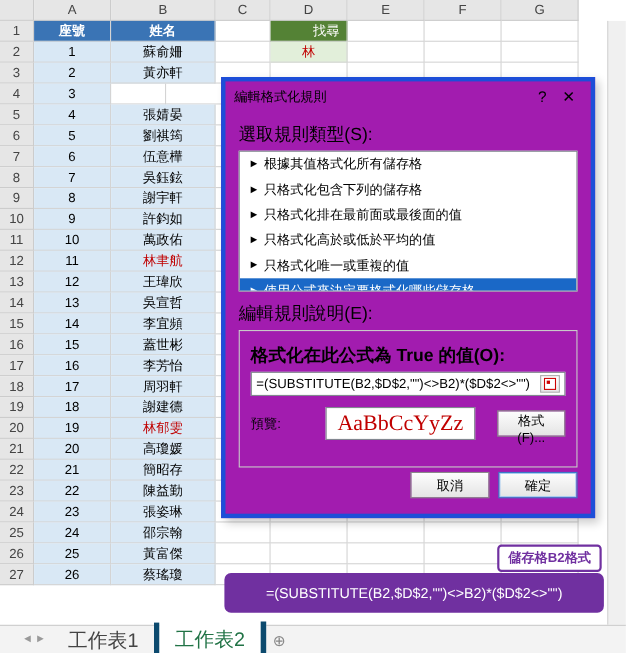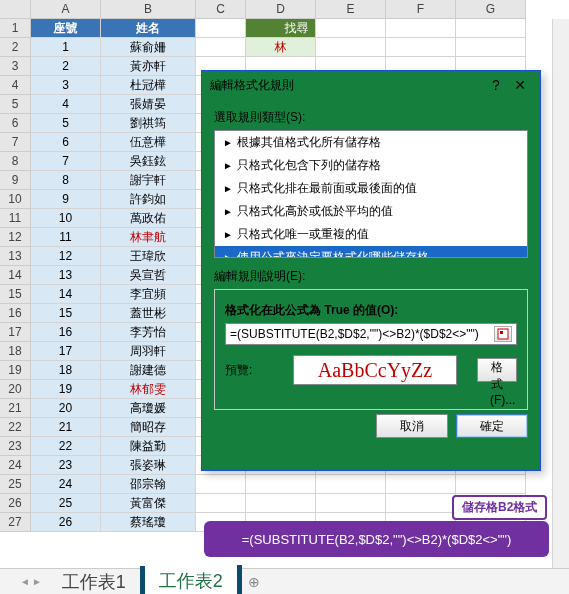--- a/index.html
+++ b/index.html
@@ -18,41 +18,41 @@
 .rh { width: 31px; background: #e6e6e6; border-right: 1px solid #ccc; border-bottom: 1px solid #ccc; text-align: center; line-height: 18px; color: #444; font-size: 12px; }
 .cell { border-right: 1px solid #d4d4d4; border-bottom: 1px solid #d4d4d4; line-height: 18px; padding: 0 4px; text-align: center; }
 .hdr-cell { background: #3a74b5; color: #fff; font-weight: bold; }
 .data-a { background: #d9e8f5; }
 .data-b { background: #d9e8f5; }
 .red { color: #c00000; }
 .find-label { background: #548235; color: #ffffff; padding-left: 36px; }
 .find-val { background: #e2efda; color: #c00000; }
 
 
-.dialog { position: absolute; left: 201px; top: 70px; width: 340px; height: 401px; background: #15803d; border: 1px solid #1d4ed8; box-shadow: 4px 4px 8px rgba(0,0,0,0.2); }
+.dialog { position: absolute; left: 201px; top: 70px; width: 340px; height: 401px; background: #a21caf; border: 4px solid #1d4ed8; box-shadow: 4px 4px 8px rgba(0,0,0,0.2); }
 .dlg-title { height: 28px; display: flex; align-items: center; padding: 0 8px; font-size: 12px; }
 .dlg-title .t { flex: 1; }
 .dlg-help, .dlg-close { width: 24px; text-align: center; font-size: 14px; cursor: pointer; }
 .dlg-body { padding: 6px 12px 10px; }
-.section-label { font-size: 12px; margin: 4px 0; }
+.section-label { font-size: 16px; margin: 4px 0; }
 .rule-list { background: #fff; border: 1px solid #828790; height: 128px; overflow: hidden; }
 .rule-item { padding: 3px 8px; font-size: 12px; display: flex; align-items: center; gap: 4px; }
 .rule-item.sel { background: #1a68c7; color: #fff; }
 .arrow { font-size: 10px; }
 .formula-box { background: #fff; border: 1px solid #828790; padding: 2px 4px; font-size: 12px; height: 22px; display: flex; align-items: center; margin: 4px 0 10px; }
 .formula-box .txt { flex: 1; }
 .formula-box .ref-btn { width: 18px; height: 16px; border: 1px solid #aaa; background: linear-gradient(#fff,#e8e8e8); display:flex; align-items:center; justify-content:center; }
 .ref-btn svg { width:12px; height:12px; }
 .preview-row { display: flex; align-items: center; gap: 20px; margin: 6px 0 14px; }
 .preview-label { font-size: 12px; width: 48px; }
 .preview-box { flex: 1; height: 30px; background: #fff; border: 1px solid #828790; display: flex; align-items: center; justify-content: center; font-family: "Times New Roman", serif; font-size: 20px; color: #c00000; }
 .btn { height: 24px; padding: 0 12px; background: linear-gradient(#fdfdfd,#e4e4e4); border: 1px solid #8a8a8a; font-size: 12px; cursor: pointer; }
 .btn-row { display: flex; justify-content: flex-end; gap: 8px; margin-top: 4px; }
 .btn.primary { border: 1px solid #3b7bc8; box-shadow: inset 0 0 0 1px #a8ccef; }
-.fmt-btn { width: 40px; }
+.fmt-btn { width: 62px; }
 
 
 .callout-label { position: absolute; left: 452px; top: 495px; background: #fff; border: 2px solid #7030a0; border-radius: 4px; padding: 2px 8px; color: #7030a0; font-size: 12px; font-weight: bold; z-index: 5; }
 .callout-formula { position: absolute; left: 204px; top: 521px; width: 345px; height: 36px; background: #7030a0; border-radius: 6px; color: #fff; display: flex; align-items: center; justify-content: center; font-size: 13px; padding: 0 8px; }
 
 
 .tabs { position: absolute; left: 0; bottom: 0; width: 569px; height: 26px; background: #f3f3f3; border-top: 1px solid #ccc; display: flex; align-items: center; padding-left: 20px; }
 .tab-nav { display: flex; gap: 2px; margin-right: 6px; }
 .tab-nav span { color: #999; font-size: 10px; }
 .tab { padding: 4px 14px; font-size: 18px; color: #444; border-right: 5px solid #0c4a6e; cursor: pointer; }
@@ -101,21 +101,20 @@
         <div class="cell cB data-b">黃亦軒</div>
         <div class="cell cC"></div>
         <div class="cell cD"></div>
         <div class="cell cE"></div>
         <div class="cell cF"></div>
         <div class="cell cG"></div>
       </div>
       <div class="row">
         <div class="rh">4</div>
         <div class="cell cA data-a">3</div>
-        <div class="cell cB data-b">杜冠樺</div>
         <div class="cell cC"></div>
         <div class="cell cD"></div>
         <div class="cell cE"></div>
         <div class="cell cF"></div>
         <div class="cell cG"></div>
       </div>
       <div class="row">
         <div class="rh">5</div>
         <div class="cell cA data-a">4</div>
         <div class="cell cB data-b">張婧晏</div>

